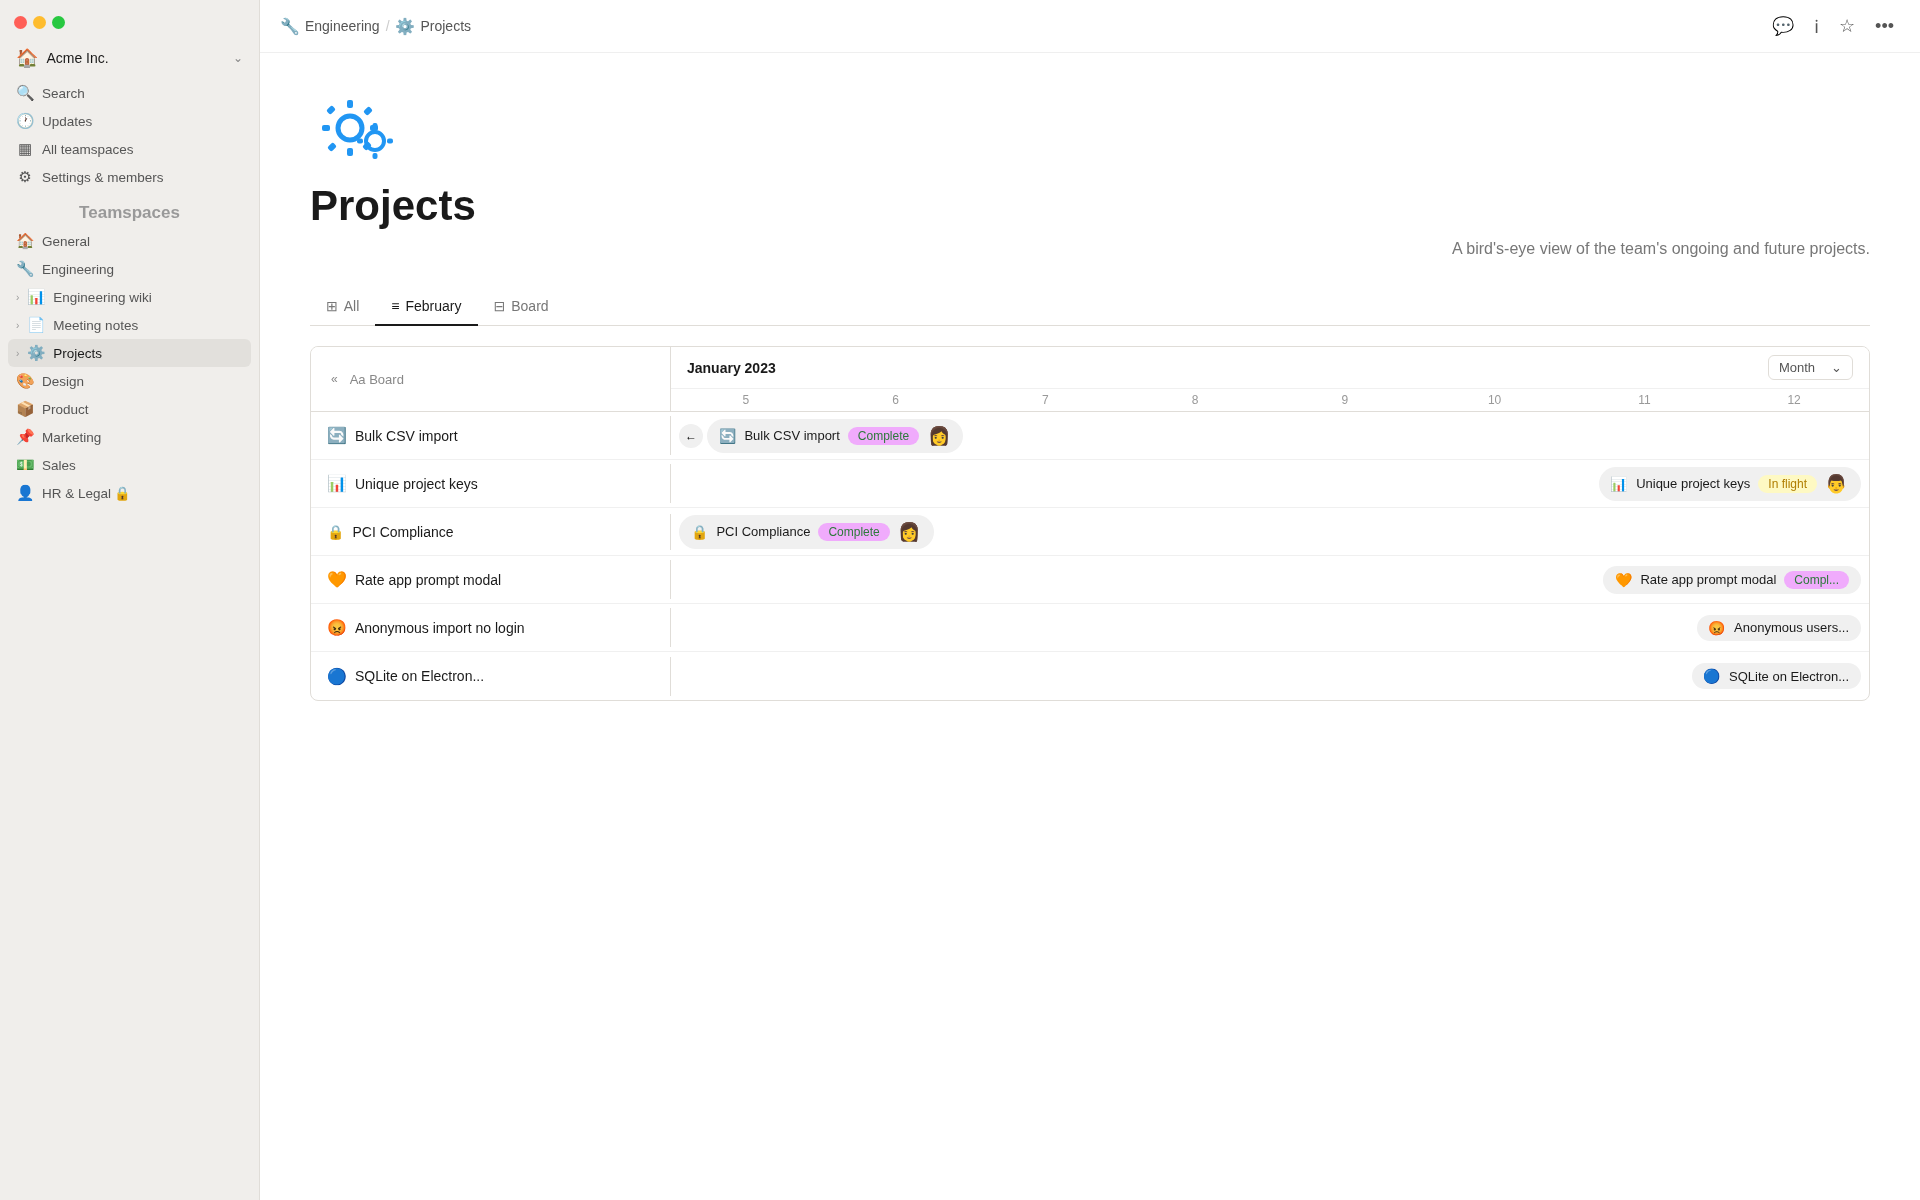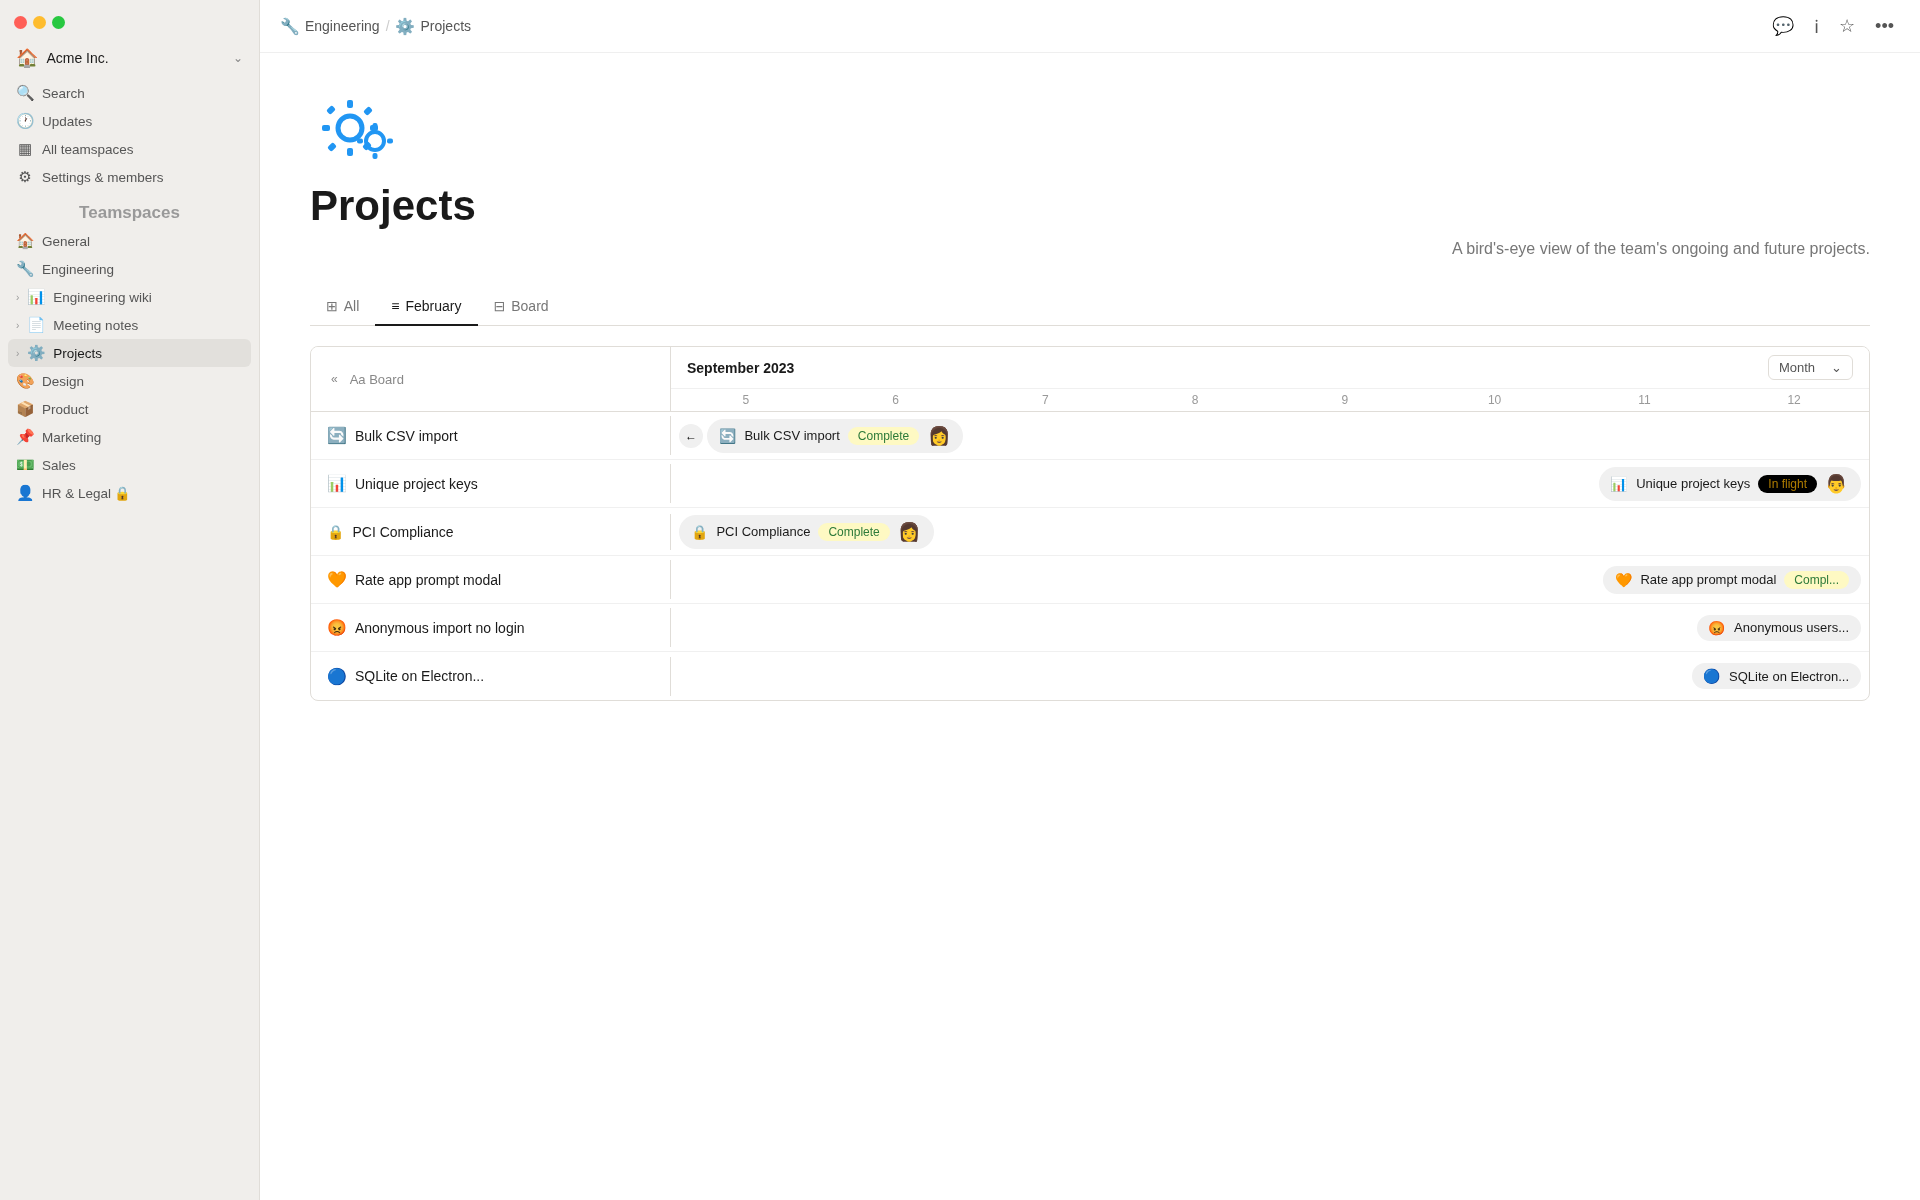--- a/index.html
+++ b/index.html
@@ -115,22 +115,22 @@
     .timeline-row-right { flex: 1; position: relative; display: flex; align-items: center; padding: 6px 8px; }
 
     .timeline-bar {
       display: flex; align-items: center; gap: 8px; background: #f0f0f0; border-radius: 20px; padding: 5px 12px; font-size: 13px; white-space: nowrap; max-width: 100%;
     }
     .bar-icon { font-size: 14px; }
     .bar-label { font-weight: 500; color: #1a1a1a; }
     .status-badge {
       border-radius: 12px; padding: 2px 10px; font-size: 12px; font-weight: 500;
     }
-    .status-complete { background: #fef9c3; color: #2d7a3a; }
-    .status-inflight { background: #000000; color: #b07d00; }
+    .status-complete { background: #f0abfc; color: #2d7a3a; }
+    .status-inflight { background: #fef9c3; color: #b07d00; }
     .avatar { width: 24px; height: 24px; border-radius: 50%; overflow: hidden; font-size: 18px; line-height: 24px; text-align: center; }
 
     .back-btn { background: #f0f0f0; border: none; border-radius: 50%; width: 24px; height: 24px; cursor: pointer; font-size: 12px; margin-right: 4px; }
 
     .lock-icon { font-size: 14px; }
   </style>
 </head>
 <body>
 
 <div class="sidebar">
@@ -282,21 +282,21 @@
 
     <div class="timeline-container">
 
       <div class="timeline-header">
         <div class="timeline-left-header">
           <button class="collapse-btn">«</button>
           <span class="col-name">Aa  Board</span>
         </div>
         <div class="timeline-right-header">
           <div class="timeline-month-row">
-            <span class="month-label">September 2023</span>
+            <span class="month-label">January 2023</span>
             <div class="month-selector">
               <span>Month</span>
               <span>⌄</span>
             </div>
           </div>
           <div class="timeline-days-row">
             <div class="timeline-day">5</div>
             <div class="timeline-day">6</div>
             <div class="timeline-day">7</div>
             <div class="timeline-day">8</div>

